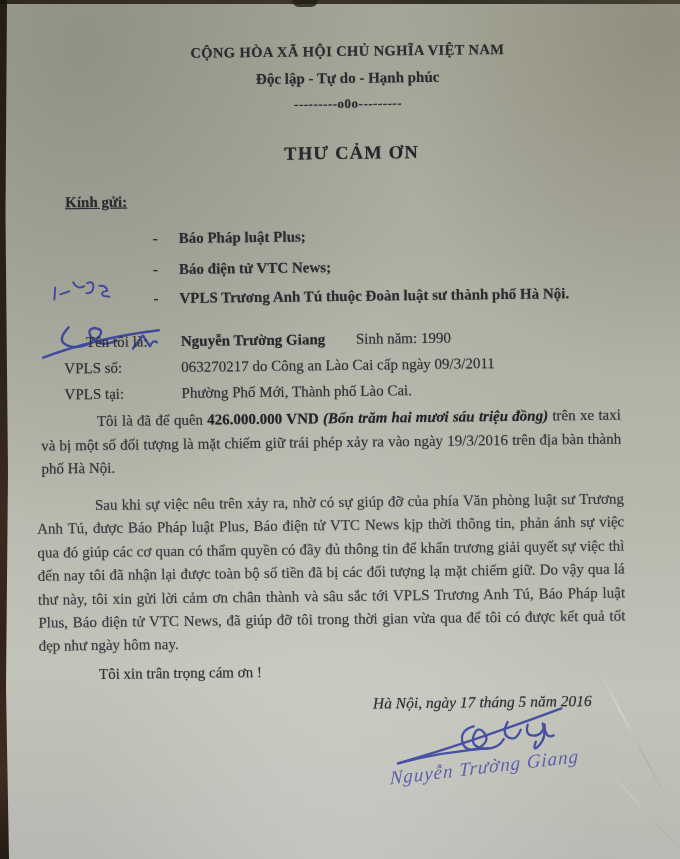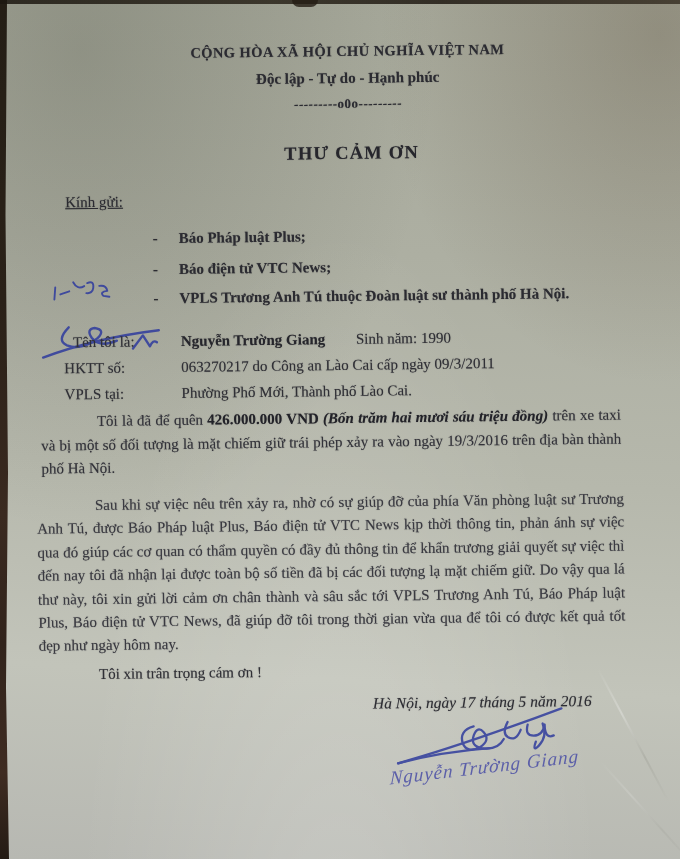--- a/index.html
+++ b/index.html
@@ -25,28 +25,28 @@
     background:linear-gradient(90deg,transparent,rgba(255,255,255,0.35),rgba(90,90,80,0.2),transparent);
     transform:rotate(48deg);transform-origin:left center;opacity:.4;}
   .doc{position:absolute;inset:0;transform:rotate(-0.7deg);color:#303036;
     text-shadow:0 0 1px rgba(48,48,54,0.5);}
   .abs{position:absolute;}
   .center{text-align:center;}
   .gov{left:24px;right:0;top:43px;font-weight:bold;font-size:14.5px;letter-spacing:.4px;color:#2b2b31;}
   .motto{left:24px;right:0;top:70px;font-weight:bold;font-size:15px;color:#2b2b31;}
   .sep{left:24px;right:0;top:96px;font-weight:bold;font-size:13px;letter-spacing:.5px;color:#2b2b31;}
   .title{left:30px;right:0;top:143px;font-weight:bold;font-size:18.5px;letter-spacing:1.2px;color:#26262c;}
-  .salut{left:68px;top:191px;font-weight:normal;font-size:15px;text-decoration:underline;color:#2b2b31;}
+  .salut{left:68px;top:191px;font-weight:bold;font-size:15px;text-decoration:underline;color:#2b2b31;}
   .recip{font-weight:bold;font-size:15px;color:#2b2b31;}
   .recip .dash{position:absolute;left:155px;}
   .recip .rtxt{position:absolute;left:181px;white-space:nowrap;}
   .r0{top:228px;} .r1{top:259px;} .r2{top:288px;}
   .info{font-size:15px;white-space:nowrap;}
   .i-name{top:331px;} .i-id{top:357px;} .i-res{top:383px;}
-  .lbl1{left:74px;} .lbl2{left:65px;}
+  .lbl1{left:87px;} .lbl2{left:65px;}
   .val{left:182px;}
   .pname{font-weight:bold;color:#26262c;}
   .birth{left:357px;}
   .para{font-size:15px;text-align:justify;color:#33333a;}
   .p1{left:41px;top:407px;width:580px;line-height:23.5px;text-indent:56px;}
   .p1 b{color:#222228;}
   .p1 .words{font-style:italic;font-weight:bold;color:#222228;}
   .p2{left:36px;top:491px;width:587px;line-height:23.4px;text-indent:58px;color:#3a3a41;}
   .closing{left:96px;top:663px;font-size:15px;}
   .dateline{left:278px;right:0;top:695px;font-style:italic;font-size:15.5px;color:#2e2e34;}
@@ -96,21 +96,21 @@
         <path d="M94,74 l10,-13 l7,11 q3,-7 7,-4"></path>
       </g>
     </svg>
 
     <div class="abs info i-name">
       <span class="abs lbl1">Tên tôi là:</span>
       <span class="abs val pname">Nguyễn Trường Giang</span>
       <span class="abs birth">Sinh năm: 1990</span>
     </div>
     <div class="abs info i-id">
-      <span class="abs lbl2">HKTT số:</span>
+      <span class="abs lbl2">VPLS số:</span>
       <span class="abs val">063270217 do Công an Lào Cai cấp ngày 09/3/2011</span>
     </div>
     <div class="abs info i-res">
       <span class="abs lbl2">VPLS tại:</span>
       <span class="abs val">Phường Phố Mới, Thành phố Lào Cai.</span>
     </div>
 
     <div class="abs para p1"><span>Tôi là đã để quên </span><b>426.000.000 VND </b><span class="words">(Bốn trăm hai mươi sáu triệu đồng)</span><span> trên xe taxi và bị một số đối tượng là mặt chiếm giữ trái phép xảy ra vào ngày 19/3/2016 trên địa bàn thành phố Hà Nội.</span></div>
 
     <div class="abs para p2">Sau khi sự việc nêu trên xảy ra, nhờ có sự giúp đỡ của phía Văn phòng luật sư Trương Anh Tú, được Báo Pháp luật Plus, Báo điện tử VTC News kịp thời thông tin, phản ánh sự việc qua đó giúp các cơ quan có thẩm quyền có đầy đủ thông tin để khẩn trương giải quyết sự việc thì đến nay tôi đã nhận lại được toàn bộ số tiền đã bị các đối tượng lạ mặt chiếm giữ. Do vậy qua lá thư này, tôi xin gửi lời cảm ơn chân thành và sâu sắc tới VPLS Trương Anh Tú, Báo Pháp luật Plus, Báo điện tử VTC News, đã giúp đỡ tôi trong thời gian vừa qua để tôi có được kết quả tốt đẹp như ngày hôm nay.</div>

